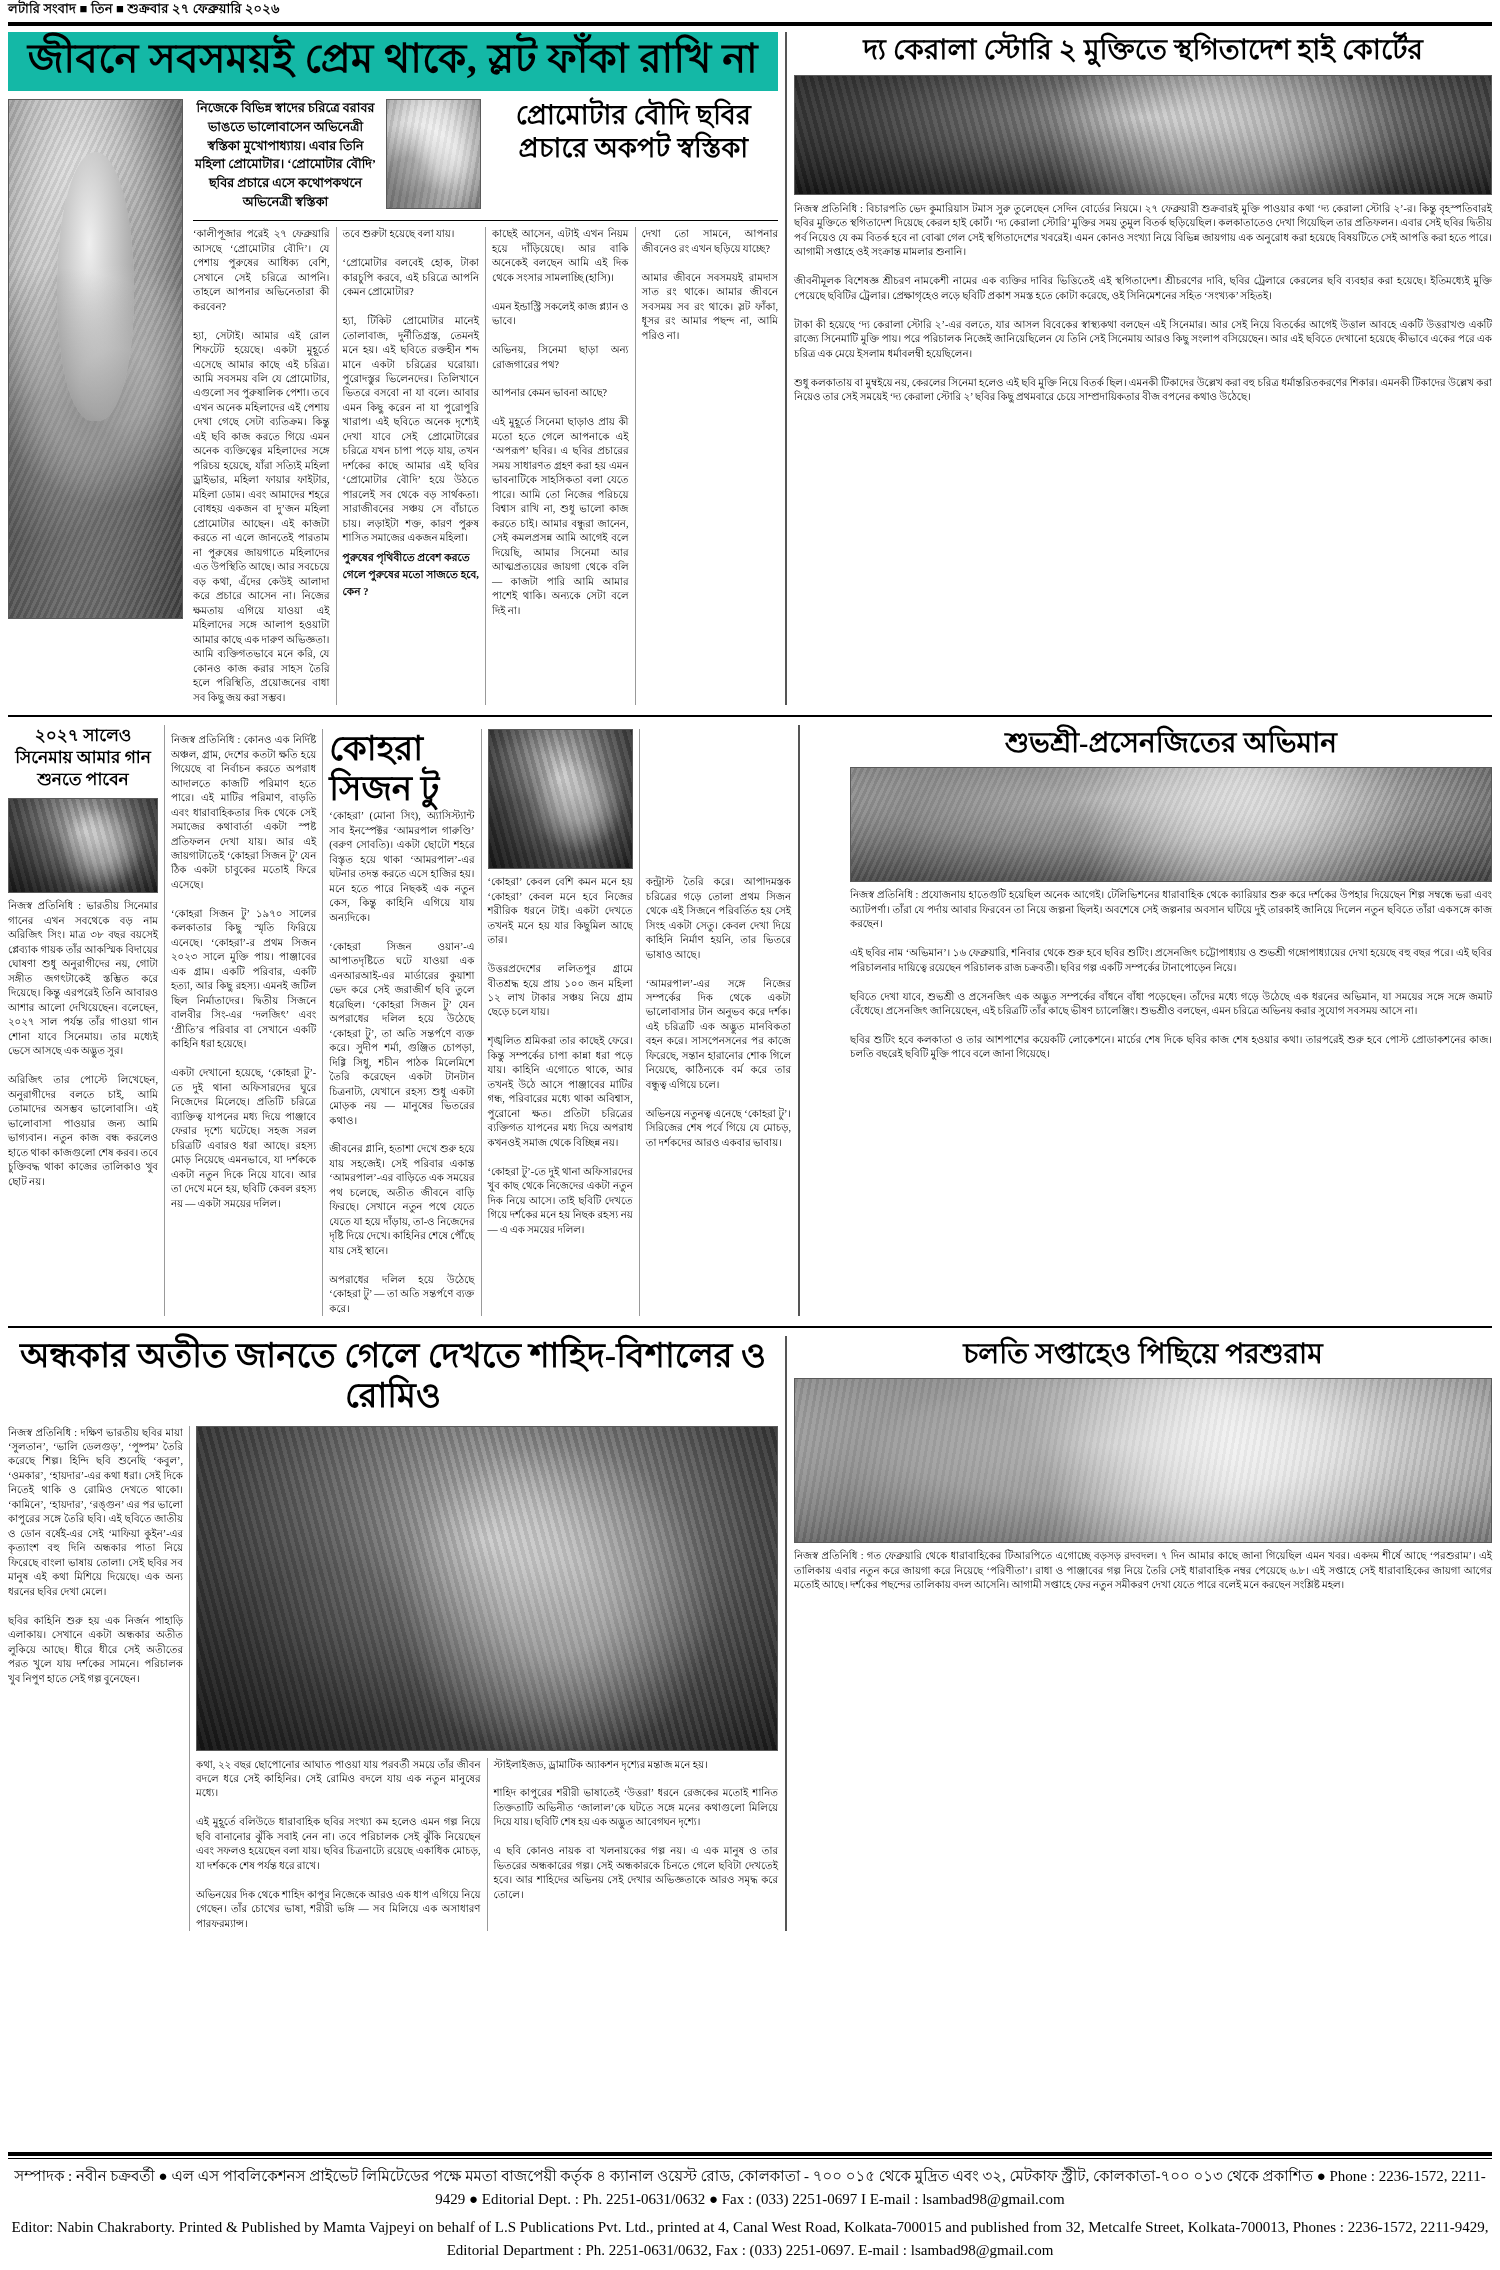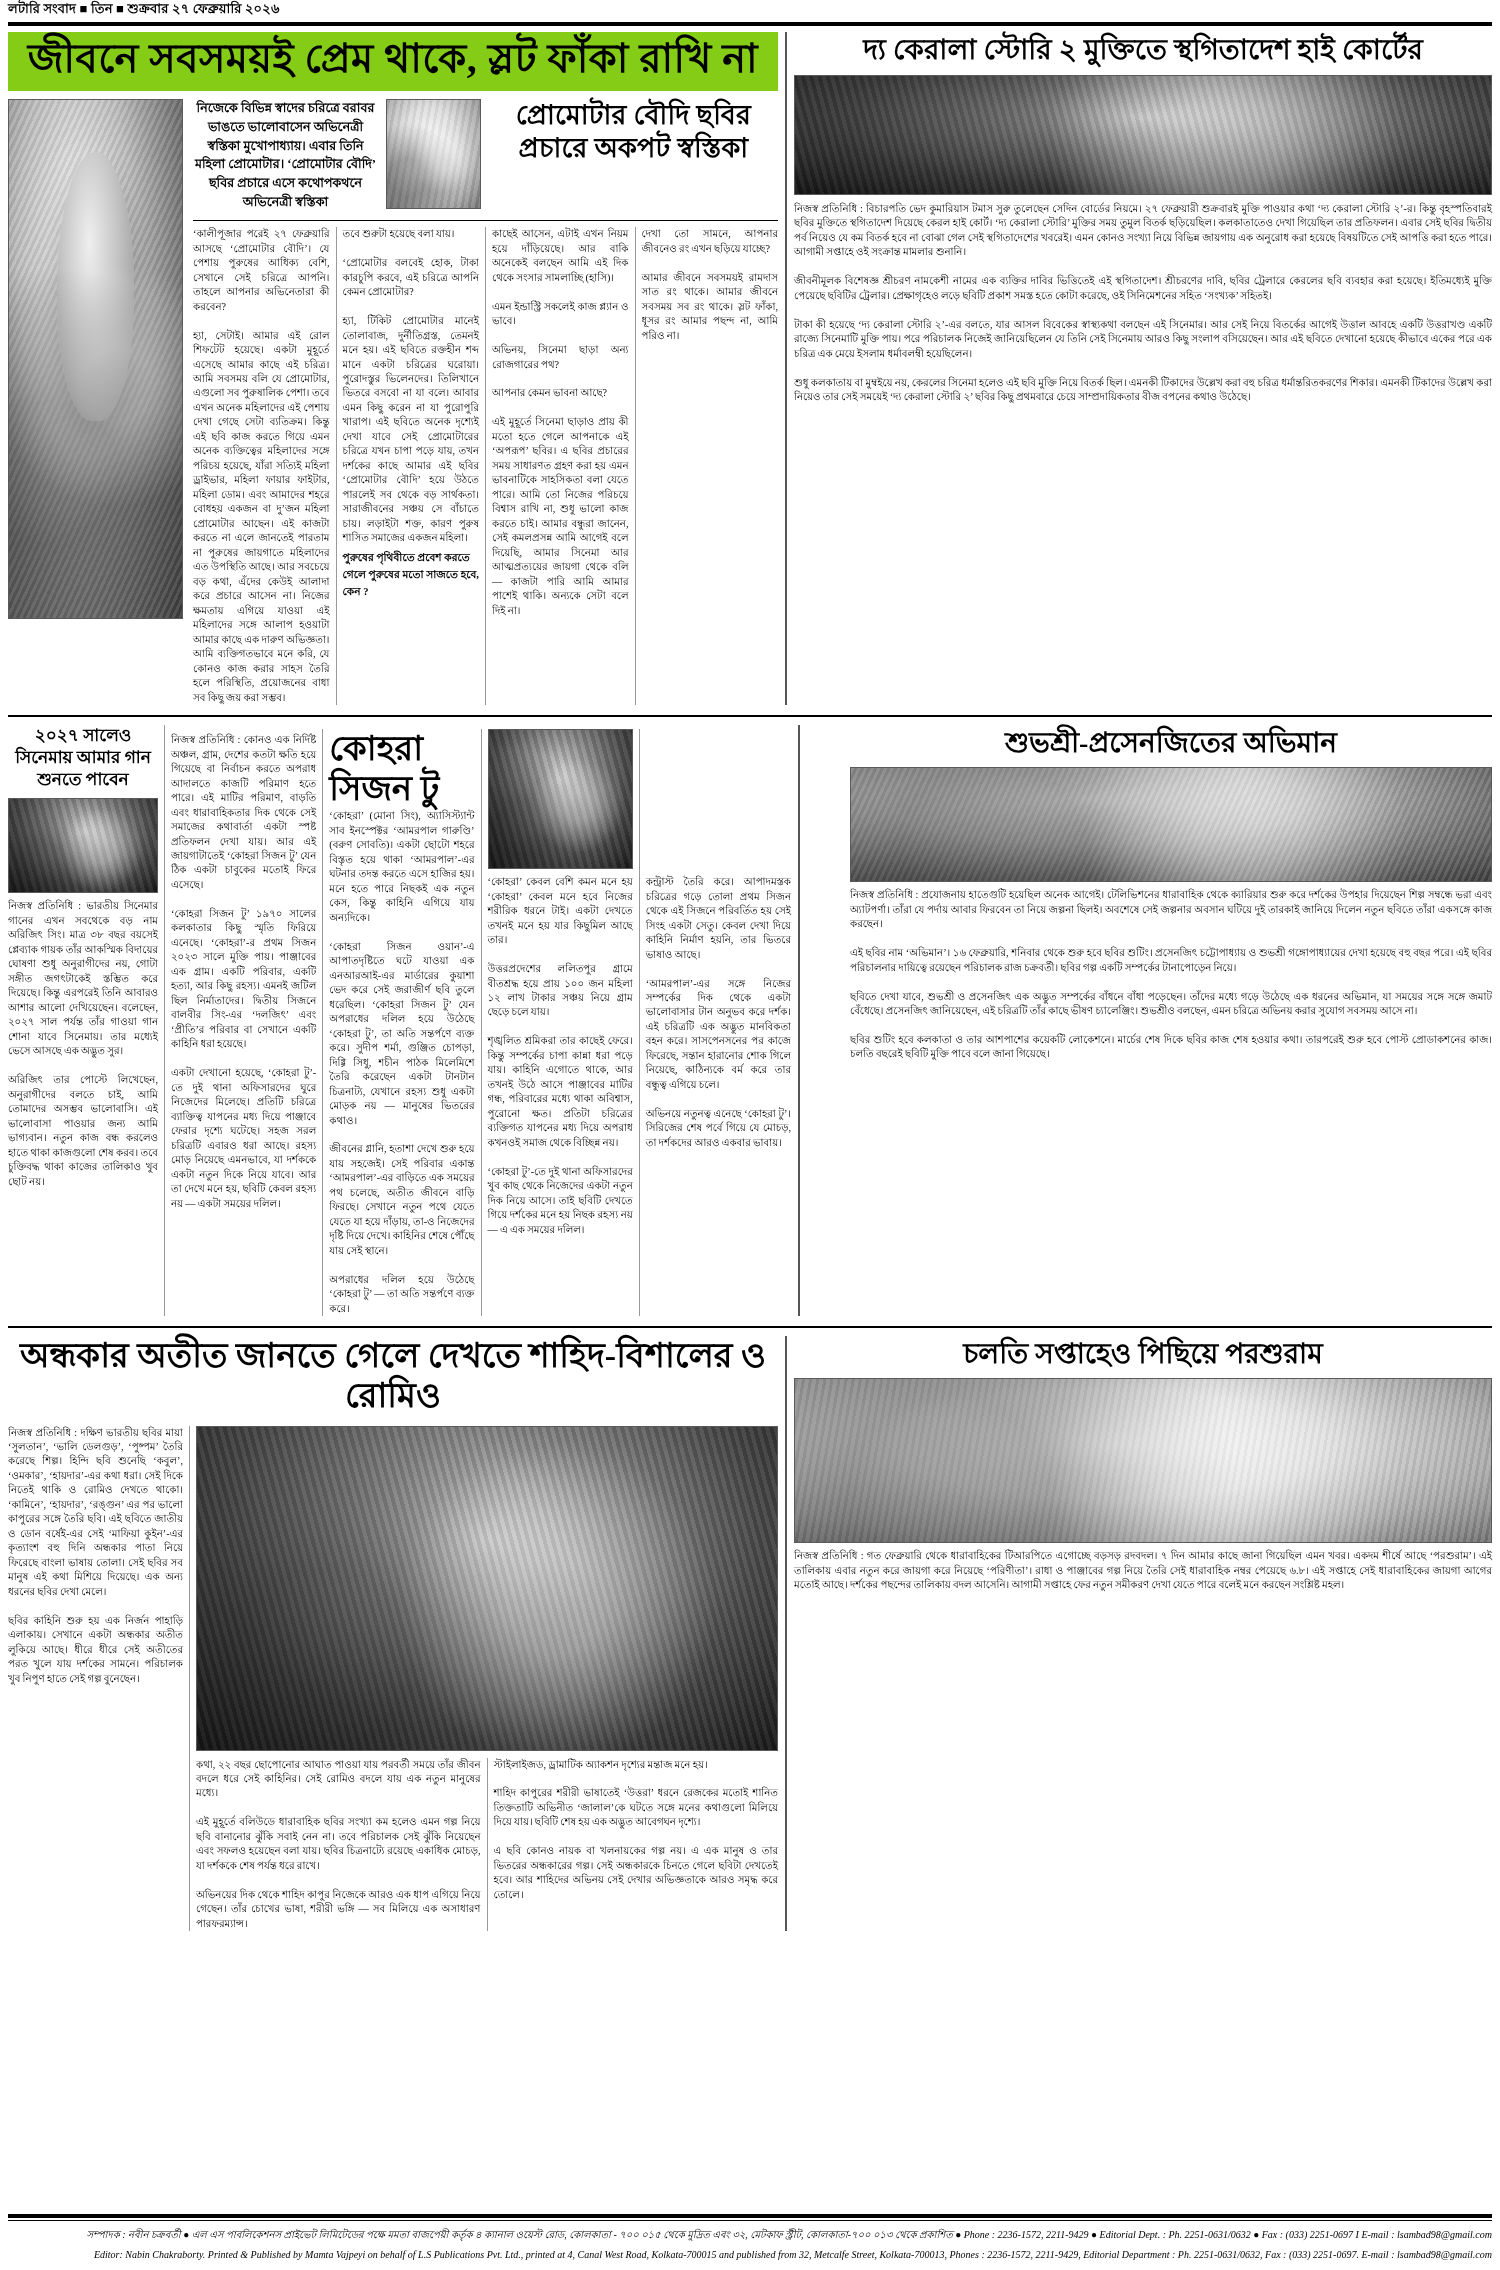--- a/index.html
+++ b/index.html
@@ -27,21 +27,21 @@
   .rule-thin { border-top: 1px solid #000; }
   .rule-med { border-top: 2px solid #000; }
 
   
   .row { display: flex; }
   .vdiv { width: 2px; background: #555; margin: 0 7px; flex: 0 0 2px; }
   .vdiv-thin { width: 1px; background: #999; margin: 0 6px; flex: 0 0 1px; }
 
   
   .banner {
-    background: #84cc16;
+    background: #14b8a6;
     font-weight: bold;
     font-size: 40px;
     text-align: center;
     padding: 5px 8px 9px;
     line-height: 1.12;
     letter-spacing: .5px;
     font-family: Liberation Serif, serif;
   }
   .hl-lg {
     font-weight: bold; font-size: 27px; line-height: 1.22;
@@ -96,21 +96,21 @@
   .photo.portrait::before {
     content: "";
     position: absolute; left: 28%; top: 10%;
     width: 44%; height: 52%;
     border-radius: 50% 50% 46% 46%;
     background: radial-gradient(ellipse at 42% 34%, #efefef 0%, #c4c4c4 45%, #8a8a8a 100%);
     box-shadow: 0 28px 38px -10px rgba(0,0,0,.45);
   }
 
   
-  .footer { font-size: 10px; line-height: 1.55; text-align: right; font-style: italic; }
+  .footer { font-size: 15px; line-height: 1.55; text-align: center; }
 </style>
 </head>
 <body>
 
 <div class="page">
 
   <div class="masthead">
     <span>লটারি সংবাদ ■ তিন ■ শুক্রবার ২৭ ফেব্রুয়ারি ২০২৬</span>
   </div>
   <div class="rule-thick"></div>

